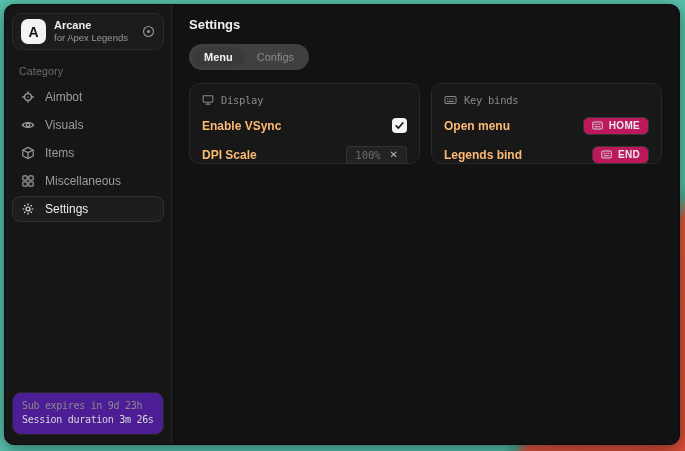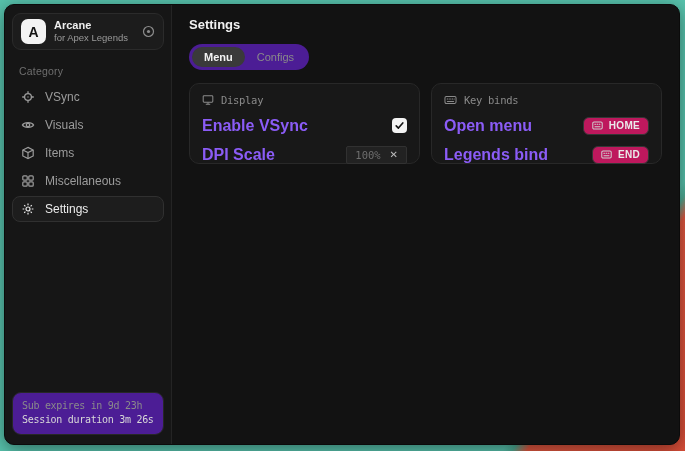--- a/index.html
+++ b/index.html
@@ -54,21 +54,21 @@
     font-size:10px; color:#8b8b8b; line-height:14px; letter-spacing:-.3px;
   }
   .foot-line2 {
     font-family:"DejaVu Sans Mono", monospace;
     font-size:10px; color:#d8d8d8; line-height:14px; letter-spacing:-.3px;
   }
   
   .main { flex:1; padding:12px 17px; background:#121212; }
   .page-title { font-size:13px; font-weight:700; color:#f1f1f1; }
   .tabs {
-    display:inline-flex; background:#4c1d95; border-radius:15px;
+    display:inline-flex; background:#404040; border-radius:15px;
     padding:3px; margin-top:12px; align-items:center;
   }
   .tab {
     font-size:11px; color:#8a8a8a; padding:4px 12px; border-radius:12px;
     cursor:pointer; line-height:12px;
   }
   .tab.active { background:#3a3a3a; color:#f2f2f2; font-weight:700; }
   .cards { display:flex; gap:11px; margin-top:13px; }
   .card {
     width:231px; height:81px; background:#181818;
@@ -76,21 +76,21 @@
   }
   .card-header {
     display:flex; align-items:flex-start; gap:7px; color:#8a8a8a;
     font-family:"DejaVu Sans Mono", monospace; font-size:10.5px; letter-spacing:-.3px;
   }
   .card-header .ico { display:flex; color:#8a8a8a; }
   .row {
     display:flex; align-items:center; justify-content:space-between;
     margin-top:10px; height:19px;
   }
-  .row-label { color:#8b5cf6; font-size:16px; font-weight:600; }
+  .row-label { color:#fdba74; font-size:12px; font-weight:600; }
   .checkbox {
     width:15px; height:15px; background:#f3f3f3; border-radius:4px;
     display:flex; align-items:center; justify-content:center; cursor:pointer;
   }
   .dpi-input {
     display:flex; align-items:center; gap:9px; height:18px;
     background:#222222; border:1px solid #313131; border-radius:2px;
     padding:0 8px; cursor:text;
   }
   .dpi-value {
@@ -130,21 +130,21 @@
     <div class="category">Category</div>
 
     <div class="nav-item">
       <span class="ico">
         <svg width="14" height="14" viewBox="0 0 14 14" fill="none" stroke="currentColor" stroke-width="1.3">
           <circle cx="7" cy="7" r="3.4"></circle>
           <path d="M7 1.2v2.2M7 10.6v2.2M1.2 7h2.2M10.6 7h2.2"></path>
           <circle cx="7" cy="7" r="0.7" fill="currentColor" stroke="none"></circle>
         </svg>
       </span>
-      <span class="nav-label">VSync</span>
+      <span class="nav-label">Aimbot</span>
     </div>
 
     <div class="nav-item">
       <span class="ico">
         <svg width="14" height="14" viewBox="0 0 14 14" fill="none" stroke="currentColor" stroke-width="1.3">
           <path d="M1.4 7C3.2 3.9 10.8 3.9 12.6 7C10.8 10.1 3.2 10.1 1.4 7Z"></path>
           <circle cx="7" cy="7" r="1.7"></circle>
         </svg>
       </span>
       <span class="nav-label">Visuals</span>

